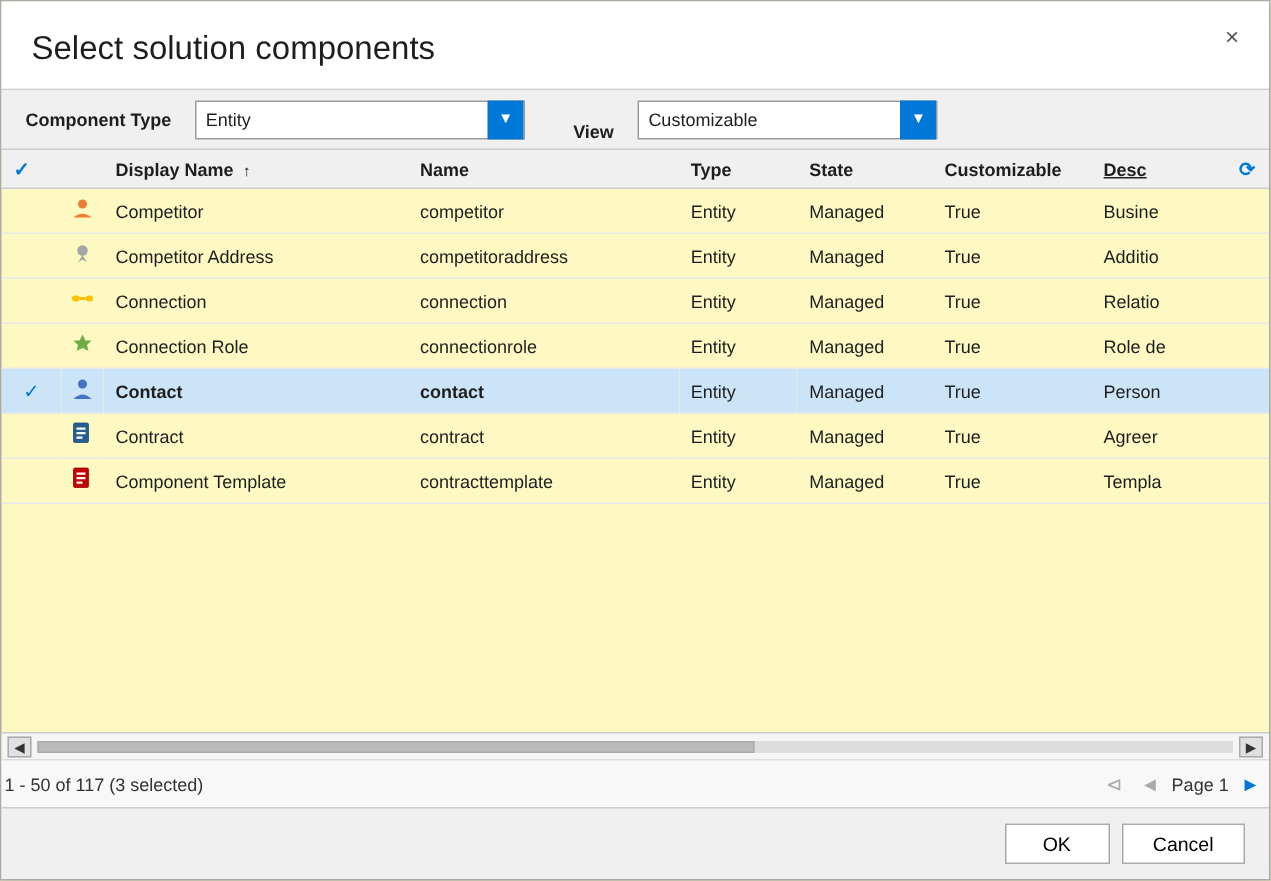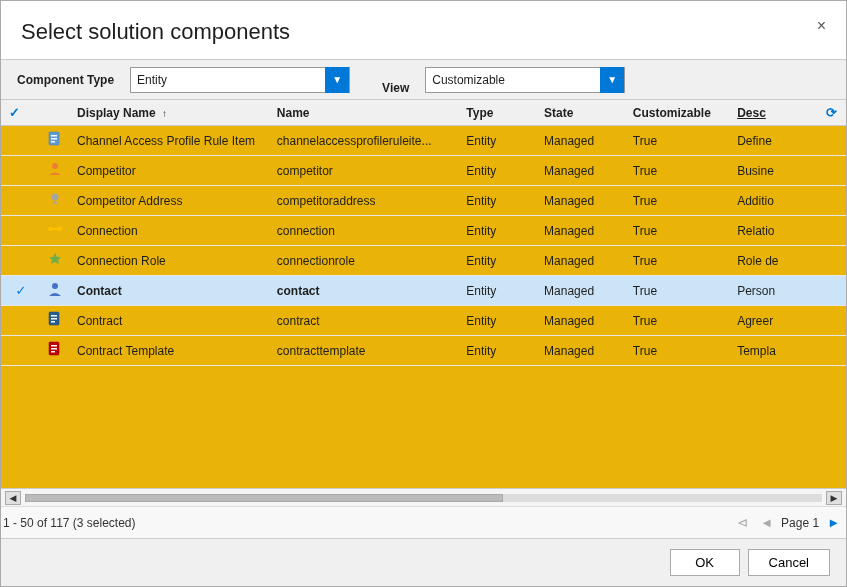--- a/index.html
+++ b/index.html
@@ -7,21 +7,21 @@
       background: #ccc;
       display: flex;
       align-items: center;
       justify-content: center;
       min-height: 100vh;
       font-family: 'Segoe UI', Tahoma, Geneva, Verdana, sans-serif;
       font-size: 13px;
       color: #333;
     }
     .dialog {
-      background: #eab308;
+      background: #fef9c3;
       border: 1px solid #aaa;
       width: 847px;
       min-height: 587px;
       box-shadow: 0 4px 16px rgba(0,0,0,0.3);
       display: flex;
       flex-direction: column;
       position: relative;
     }
     .dialog-header {
       background: #fff;
@@ -298,36 +298,20 @@
             <th class="th-type">Type</th>
             <th class="th-state">State</th>
             <th class="th-customizable">Customizable</th>
             <th class="th-desc">Desc</th>
             <th class="th-refresh">
               <span style="font-size:13px; color:#0078d7;">⟳</span>
             </th>
           </tr>
         </thead>
         <tbody id="table-body">
-        <tr>
-              <td class="check-cell"></td>
-              <td class="icon-cell"><svg width="16" height="16">
-                  <rect x="2" y="1" width="10" height="13" rx="1" fill="#5b9bd5" stroke="#3a7bbf" stroke-width="0.5"></rect>
-                  <rect x="4" y="4" width="6" height="1.5" fill="#fff"></rect>
-                  <rect x="4" y="7" width="6" height="1.5" fill="#fff"></rect>
-                  <rect x="4" y="10" width="4" height="1.5" fill="#fff"></rect>
-                </svg></td>
-              <td>Channel Access Profile Rule Item</td>
-              <td>channelaccessprofileruleite...</td>
-              <td>Entity</td>
-              <td>Managed</td>
-              <td>True</td>
-              <td>Define</td>
-              <td></td>
-            </tr>
             <tr>
               <td class="check-cell"></td>
               <td class="icon-cell"><svg width="16" height="16">
                   <circle cx="8" cy="5" r="3" fill="#ed7d31"></circle>
                   <path d="M2 14 Q8 9 14 14" fill="#ed7d31"></path>
                 </svg></td>
               <td>Competitor</td>
               <td>competitor</td>
               <td>Entity</td>
               <td>Managed</td>
@@ -408,21 +392,21 @@
               <td></td>
             </tr>
             <tr>
               <td class="check-cell"></td>
               <td class="icon-cell"><svg width="16" height="16">
                   <rect x="2" y="1" width="10" height="13" rx="1" fill="#c00000" stroke="#900" stroke-width="0.5"></rect>
                   <rect x="4" y="4" width="6" height="1.5" fill="#fff"></rect>
                   <rect x="4" y="7" width="6" height="1.5" fill="#fff"></rect>
                   <rect x="4" y="10" width="4" height="1.5" fill="#fff"></rect>
                 </svg></td>
-              <td>Contract Template</td>
+              <td>Component Template</td>
               <td>contracttemplate</td>
               <td>Entity</td>
               <td>Managed</td>
               <td>True</td>
               <td>Templa</td>
               <td></td>
             </tr>
           </tbody>
       </table>
     </div>

